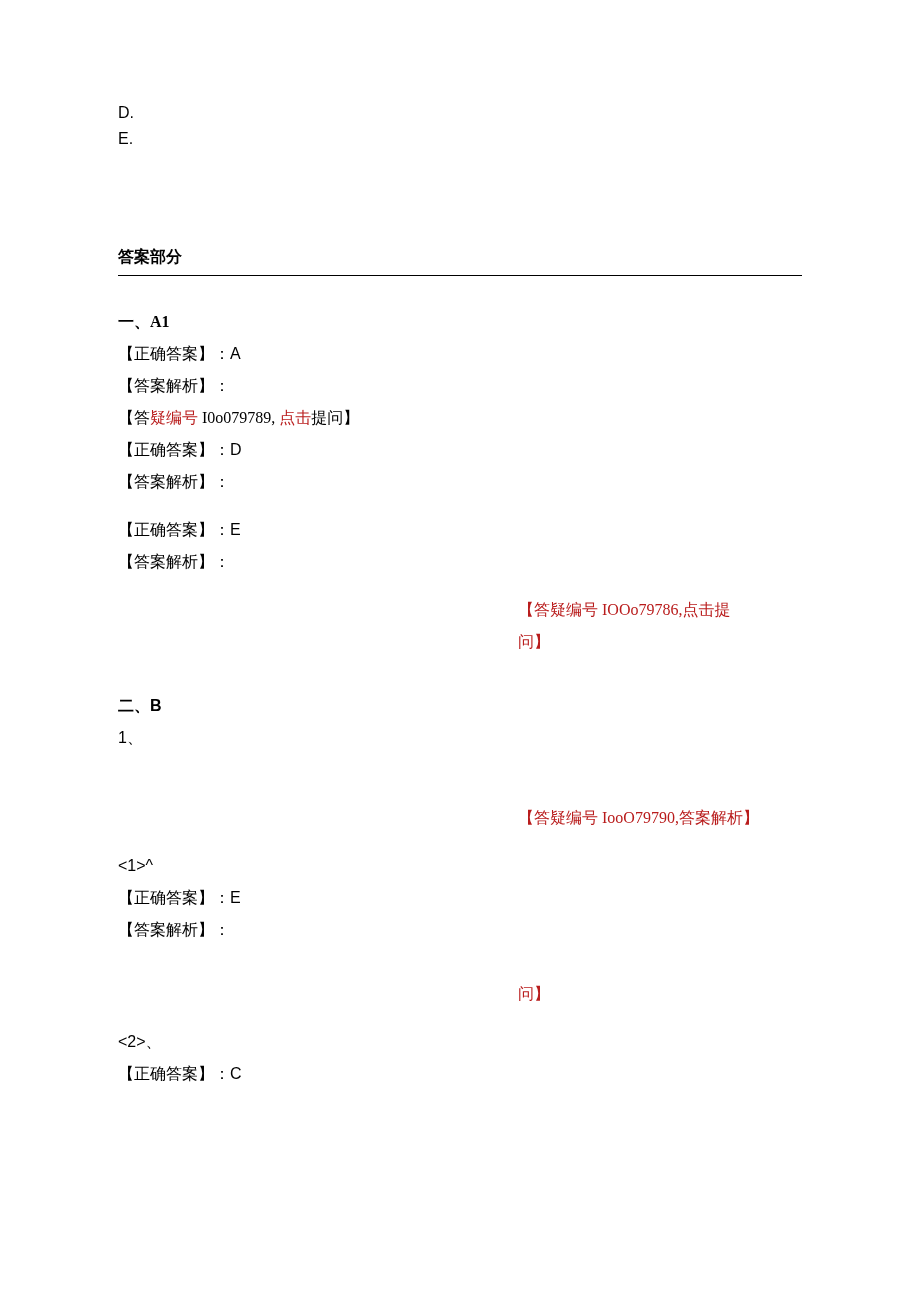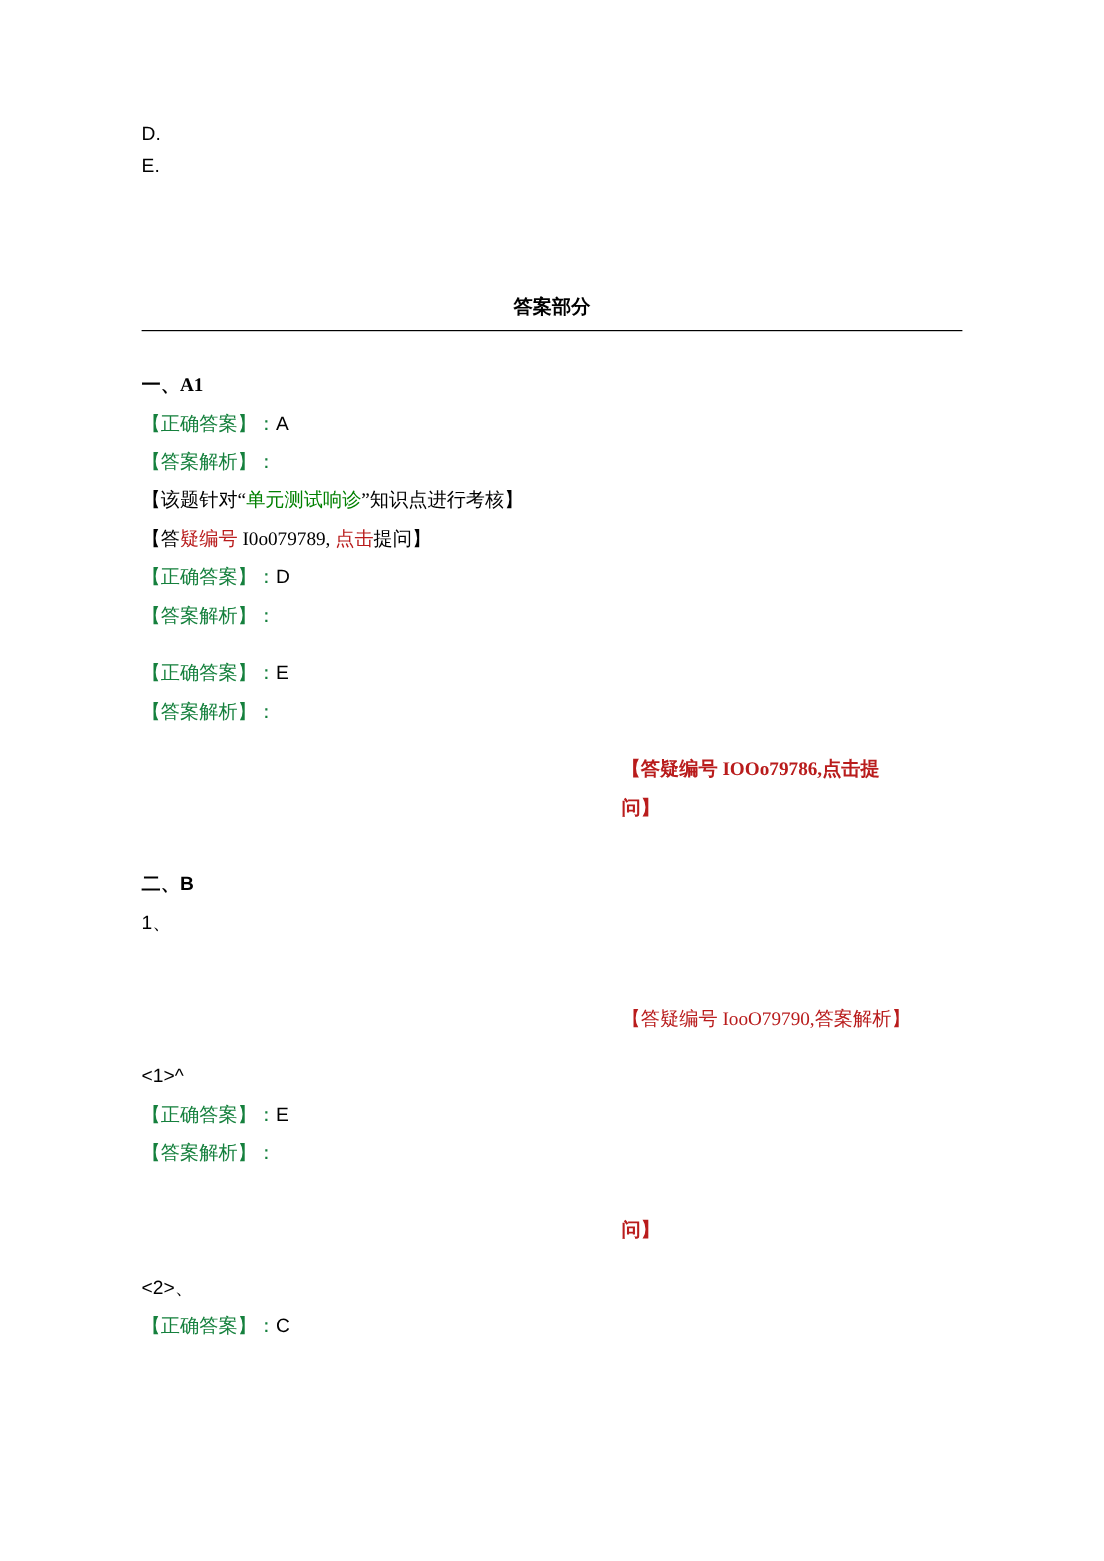--- a/index.html
+++ b/index.html
@@ -17,44 +17,42 @@
   }
   .options {
     margin-bottom: 90px;
   }
   .options div {
     font-family: Arial, sans-serif;
     font-size: 16px;
     line-height: 1.6;
   }
   .answer-title-wrap {
-    text-align: center;
   }
   .answer-title {
     display: inline-block;
     font-weight: bold;
     font-size: 16px;
   }
   .hr {
     border: none;
     border-top: 1px solid #000;
     margin: 2px 0 30px 0;
   }
   .section-header {
     margin-top: 0;
     font-weight: bold;
   }
-  .blue { color: #15803d; }
+  .blue { color: #000000; }
   .green { color: #008000; }
   .navy { color: #b91c1c; margin-top: 12px; }
   .row { display: block; }
   .right-block {
     margin-left: 400px;
     width: 260px;
-    font-weight: bold;
   }
   .right-block-wide {
     margin-left: 400px;
   }
   .spacer-sm { height: 16px; }
   .spacer-md { height: 32px; }
   .arial { font-family: Arial, sans-serif; }
 </style>
 </head>
 <body>
@@ -71,23 +69,20 @@
   </div>
   <hr class="hr">
 
   <div class="row section-header">一、A1</div>
 
   <div class="row">
     <span class="blue">【正确答案】：</span><span class="arial">A</span>
   </div>
   <div class="row">
     <span class="blue">【答案解析】：</span>
-  </div>
-  <div class="row">
-    <span>【该题针对“</span><span class="green">单元测试响诊</span><span>”知识点进行考核】</span>
   </div>
   <div class="row">
     <span>【答</span><span class="navy">疑编号 </span><span>I0o079789</span><span>, </span><span class="navy">点击</span><span>提问】</span>
   </div>
 
   <div class="row">
     <span class="blue">【正确答案】：</span><span class="arial">D</span>
   </div>
   <div class="row">
     <span class="blue">【答案解析】：</span>

